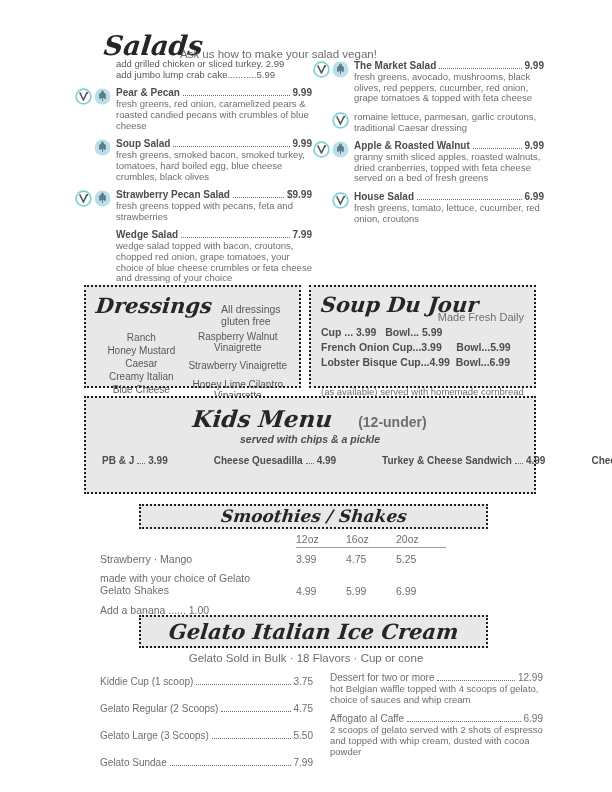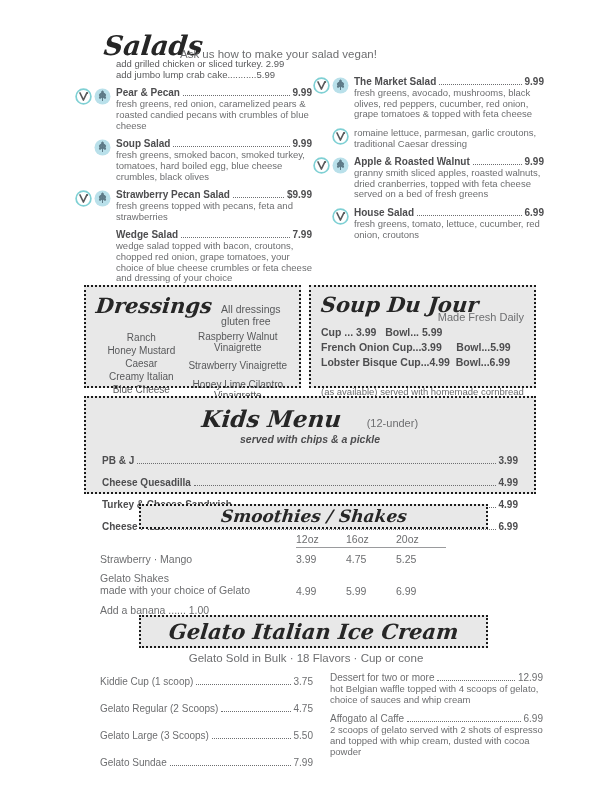--- a/index.html
+++ b/index.html
@@ -43,23 +43,23 @@
   .dr-c2{width:104px;}
   .dr-c2 li{margin-bottom:7px;line-height:1.12;}
   
   .soup-title{font-size:21px;}
   .soup-sub{text-align:right;font-size:11px;color:#6d6e70;margin-top:-6px;}
   .soup-line{font-weight:bold;color:#4d4d4f;font-size:10.5px;white-space:pre;margin-top:3px;}
   .soup-note{font-size:9.5px;line-height:1.12;color:#6d6e70;margin-top:19px;}
   
   .kids-head{text-align:center;}
   .kids-title{font-size:23px;}
-  .kids-age{font-size:11px;color:#6d6e70;margin-left:21px;}
+  .kids-age{font-size:14px;color:#6d6e70;margin-left:21px;font-weight:bold;}
   .kids-sub{text-align:center;font-size:10.5px;font-weight:bold;font-style:italic;color:#4d4d4f;margin-top:1px;}
-  .kids-grid{display:grid;grid-template-columns:1fr;column-gap:46px;row-gap:11px;margin-top:10px;}
+  .kids-grid{display:grid;grid-template-columns:1fr 1fr 1fr 1fr;column-gap:46px;row-gap:11px;margin-top:10px;}
   
   .sm-header{font-size:17px;line-height:21px;}
   .sm-table{position:absolute;left:100px;top:533px;width:346px;}
   .sm-row{display:flex;}
   .sm-label{flex:1;font-size:10.5px;color:#6d6e70;line-height:1.2;}
   .sm-cols{display:flex;width:150px;}
   .sm-col{width:50px;font-size:10.5px;color:#6d6e70;}
   .sm-headrow .sm-cols{border-bottom:1px solid #9a9b9d;padding-bottom:2px;}
   .sm-r1{margin-top:5px;align-items:center;}
   .sm-r2{margin-top:6px;align-items:flex-end;}
@@ -176,21 +176,21 @@
               <span class="lead"></span>
               <span class="pr">7.99</span>
             </div>
           <div class="desc">wedge salad topped with bacon, croutons, chopped red onion, grape tomatoes, your choice of blue cheese crumbles or feta cheese and dressing of your choice</div>
           <div class="note">Try it Joe's way with our bourbon glazed chicken</div>
         </div>
       </div>
     </div>
 
     <div class="scol2">
-      <div class="s-item" style="margin-top:18px;justify-content:space-between;">
+      <div class="s-item" style="margin-top:2px;justify-content:space-between;">
         <div class="icon-col">
           <span class="badge"><svg width="17" height="17" viewBox="0 0 17 17">
                 <circle cx="8.5" cy="8.5" r="7.4" fill="#fff" stroke="#7fd0d4" stroke-width="1.7"></circle>
                 <path d="M5 5 L8.4 12 L11.8 5" fill="none" stroke="#58595b" stroke-width="1.7" stroke-linecap="round" stroke-linejoin="round"></path>
                 <path d="M11.3 4.6 q2.3 -1.6 1.8 1 q-1.2 1.4 -1.8 -1" fill="#58595b"></path>
               </svg></span>
           <span class="badge"><svg width="17" height="17" viewBox="0 0 17 17">
                 <circle cx="8.5" cy="8.5" r="8" fill="#b9e0ea"></circle>
                 <g stroke="#5e7a87" stroke-width="1" fill="#5e7a87">
                   <line x1="8.5" y1="4.5" x2="8.5" y2="13"></line>
@@ -351,22 +351,22 @@
     <div class="sm-row sm-r1">
       <div class="sm-label">Strawberry · Mango</div>
       <div class="sm-cols">
         <span class="sm-col">3.99</span>
         <span class="sm-col">4.75</span>
         <span class="sm-col">5.25</span>
       </div>
     </div>
     <div class="sm-row sm-r2">
       <div class="sm-label">
+        <div>made with your choice of Gelato</div>
         <div>Gelato Shakes</div>
-        <div>made with your choice of Gelato</div>
       </div>
       <div class="sm-cols">
         <span class="sm-col">4.99</span>
         <span class="sm-col">5.99</span>
         <span class="sm-col">6.99</span>
       </div>
     </div>
     <div class="sm-addon">Add a banana ...... 1.00</div>
   </div>
 

